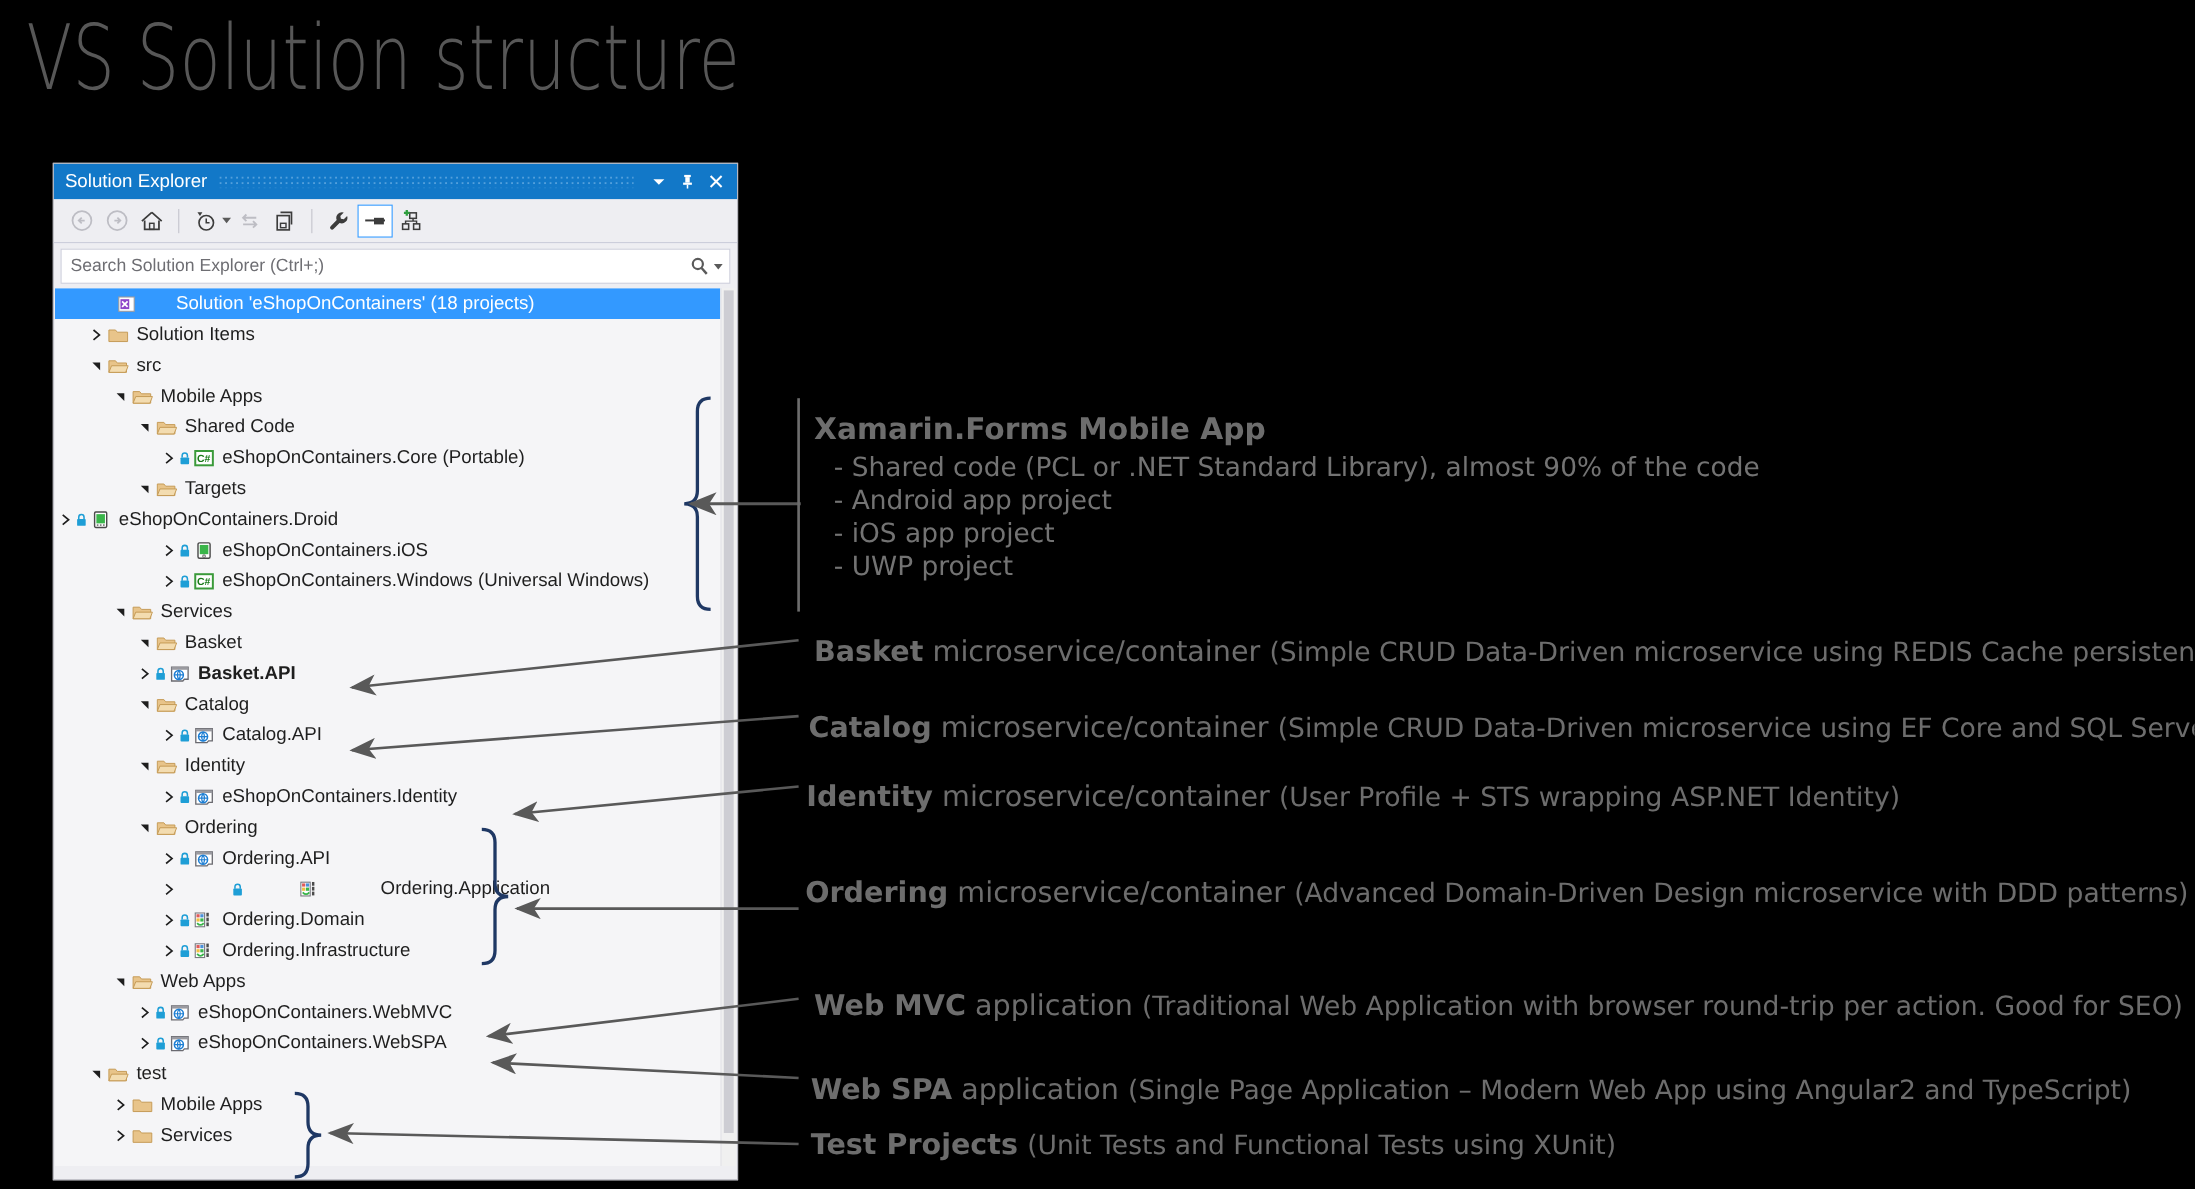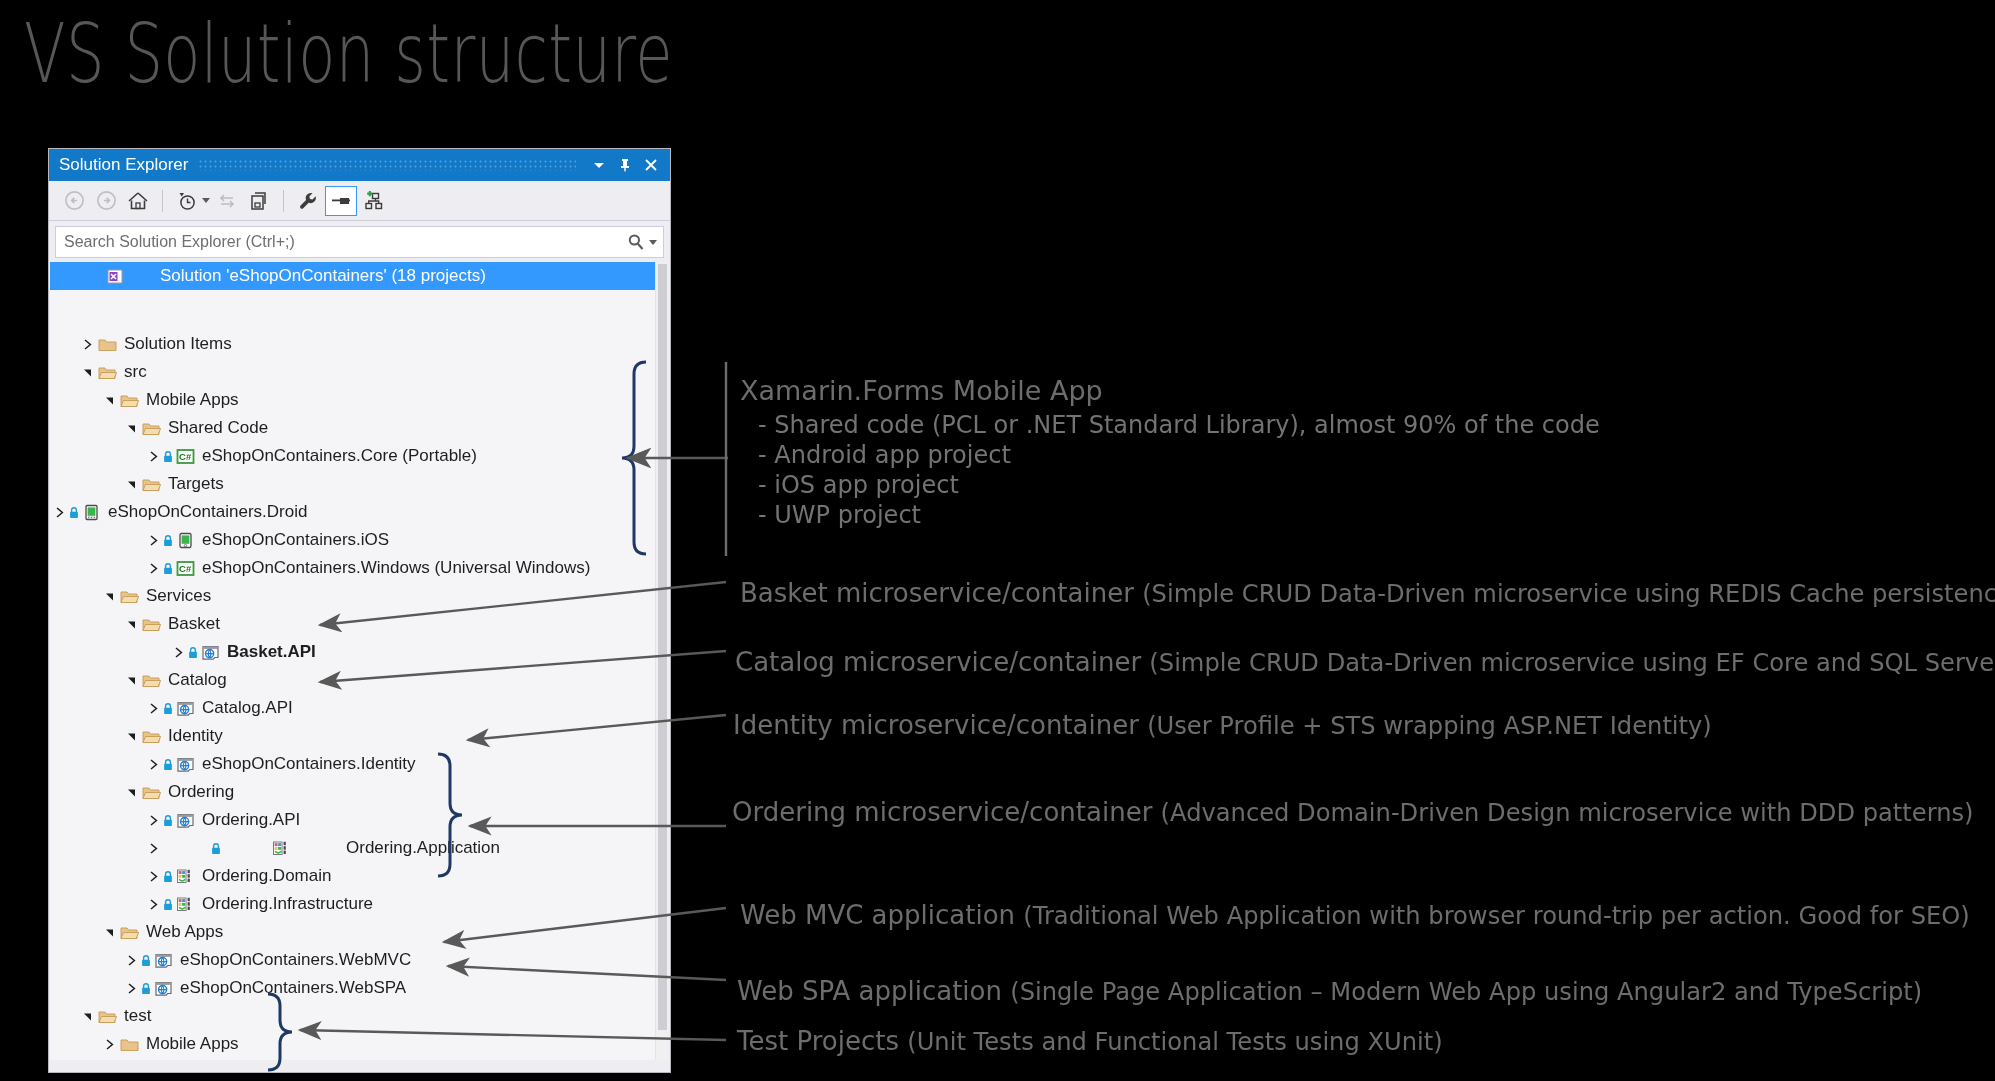--- a/index.html
+++ b/index.html
@@ -110,21 +110,21 @@
   }
 
   
   .anno{
     position:absolute;
     color:#6d6d6d;
     font-family:"DejaVu Sans", sans-serif;
     white-space:nowrap;
     transform-origin:left center;
   }
-  .anno .hd{ font-weight:normal; }
+  .anno .hd{ font-weight:bold; }
   .anno .sub{ }
   .anno .paren{ font-size:.93em; }
 
   .bullets{ position:absolute; color:#737373; font-family:"DejaVu Sans", sans-serif; }
   .bullets div{ white-space:nowrap; }
 
   
   #overlay{ position:absolute; inset:0; pointer-events:none; }
 </style>
 </head>
@@ -242,21 +242,21 @@
         <span class="tw"></span>
         <span class="ico">
           <svg width="19" height="17" viewBox="0 0 19 17">
             <rect x="3" y="2" width="14" height="13" fill="#ffffff" stroke="#9a9aa0"></rect>
             <rect x="4.5" y="4" width="8" height="9" fill="#8e44c9"></rect>
             <path d="M6 6 L11 11 M11 6 L6 11" stroke="#ffffff" stroke-width="1.6"></path>
           </svg>
         </span>
         <span class="lbl">Solution 'eShopOnContainers' (18 projects)</span>
       </div>
-      <div class="row" style="padding-left: 28px; margin-top: 40px;">
+      <div class="row" style="padding-left: 28px;">
         <span class="tw">
           <svg width="11" height="13" viewBox="0 0 11 13">
             <path d="M3 2 L8.4 6.5 L3 11" fill="none" stroke="currentColor" stroke-width="1.5"></path>
           </svg>
         </span>
         <span class="ico">
           <svg width="19" height="17" viewBox="0 0 19 17">
             <path d="M1 4 h6 l1.6 2 h9.4 v8.5 h-17 Z" fill="#e8c48a" stroke="#c59b56" stroke-width="0.9"></path>
           </svg>
         </span>
@@ -423,21 +423,21 @@
           </svg>
         </span>
         <span class="ico">
           <svg width="19" height="17" viewBox="0 0 19 17">
             <path d="M1 4 h6 l1.6 2 h8.4 v8.5 h-16 Z" fill="#e8c48a" stroke="#c59b56" stroke-width="0.9"></path>
             <path d="M1 14.5 l2.4 -6 h15.2 l-2.4 6 Z" fill="#f3dcb0" stroke="#c59b56" stroke-width="0.9"></path>
           </svg>
         </span>
         <span class="lbl">Basket</span>
       </div>
-      <div class="row bold" style="padding-left: 119px;">
+      <div class="row bold" style="padding-left: 72px;">
         <span class="tw">
           <svg width="11" height="13" viewBox="0 0 11 13">
             <path d="M3 2 L8.4 6.5 L3 11" fill="none" stroke="currentColor" stroke-width="1.5"></path>
           </svg>
         </span>
         <span class="lock">
           <svg width="10" height="13" viewBox="0 0 10 13">
             <path d="M2.6 6 V4.2 a2.4 2.4 0 0 1 4.8 0 V6" fill="none" stroke="#1e9ed6" stroke-width="1.4"></path>
             <rect x="1.1" y="5.8" width="7.8" height="6.2" rx="0.8" fill="#1e9ed6"></rect>
           </svg>

